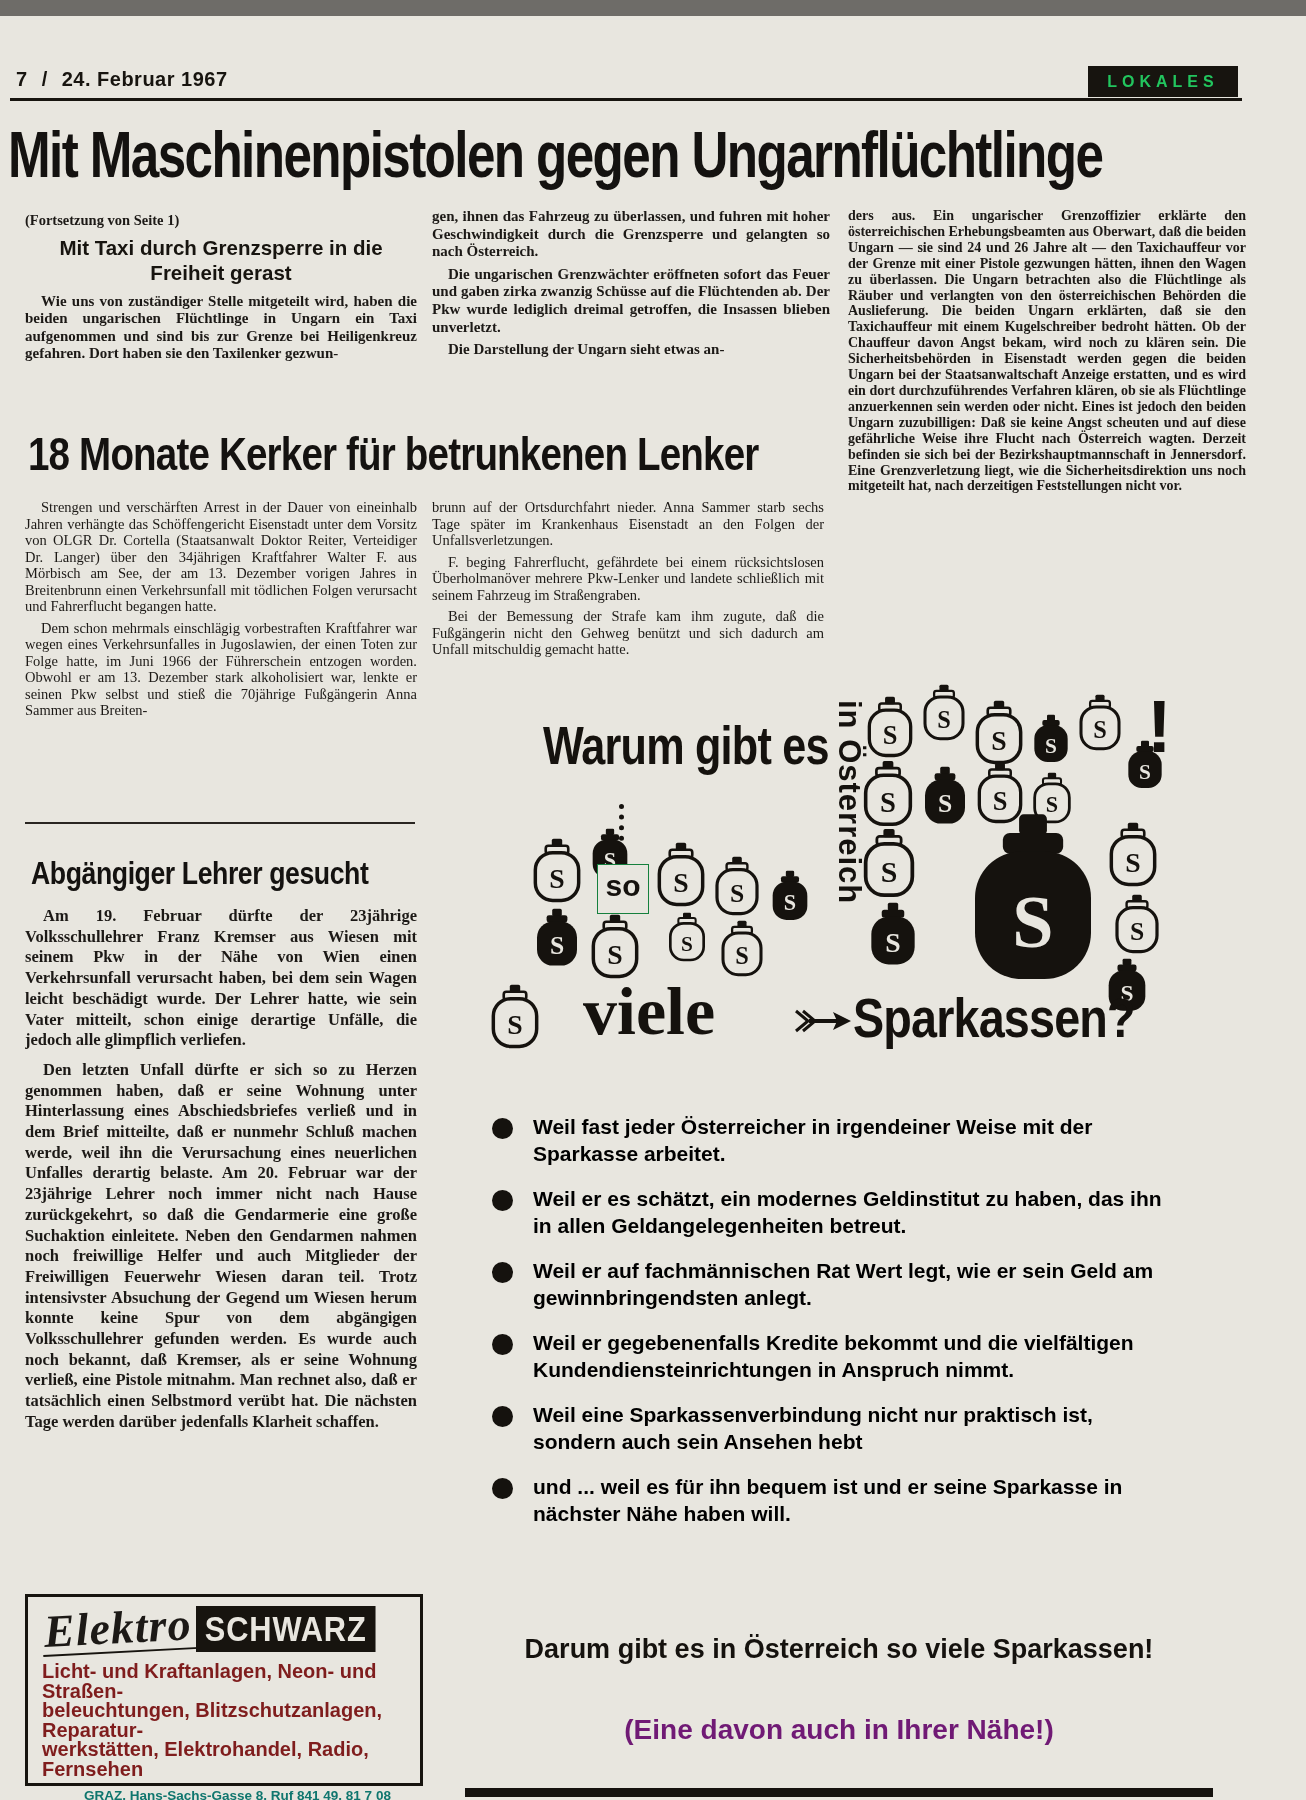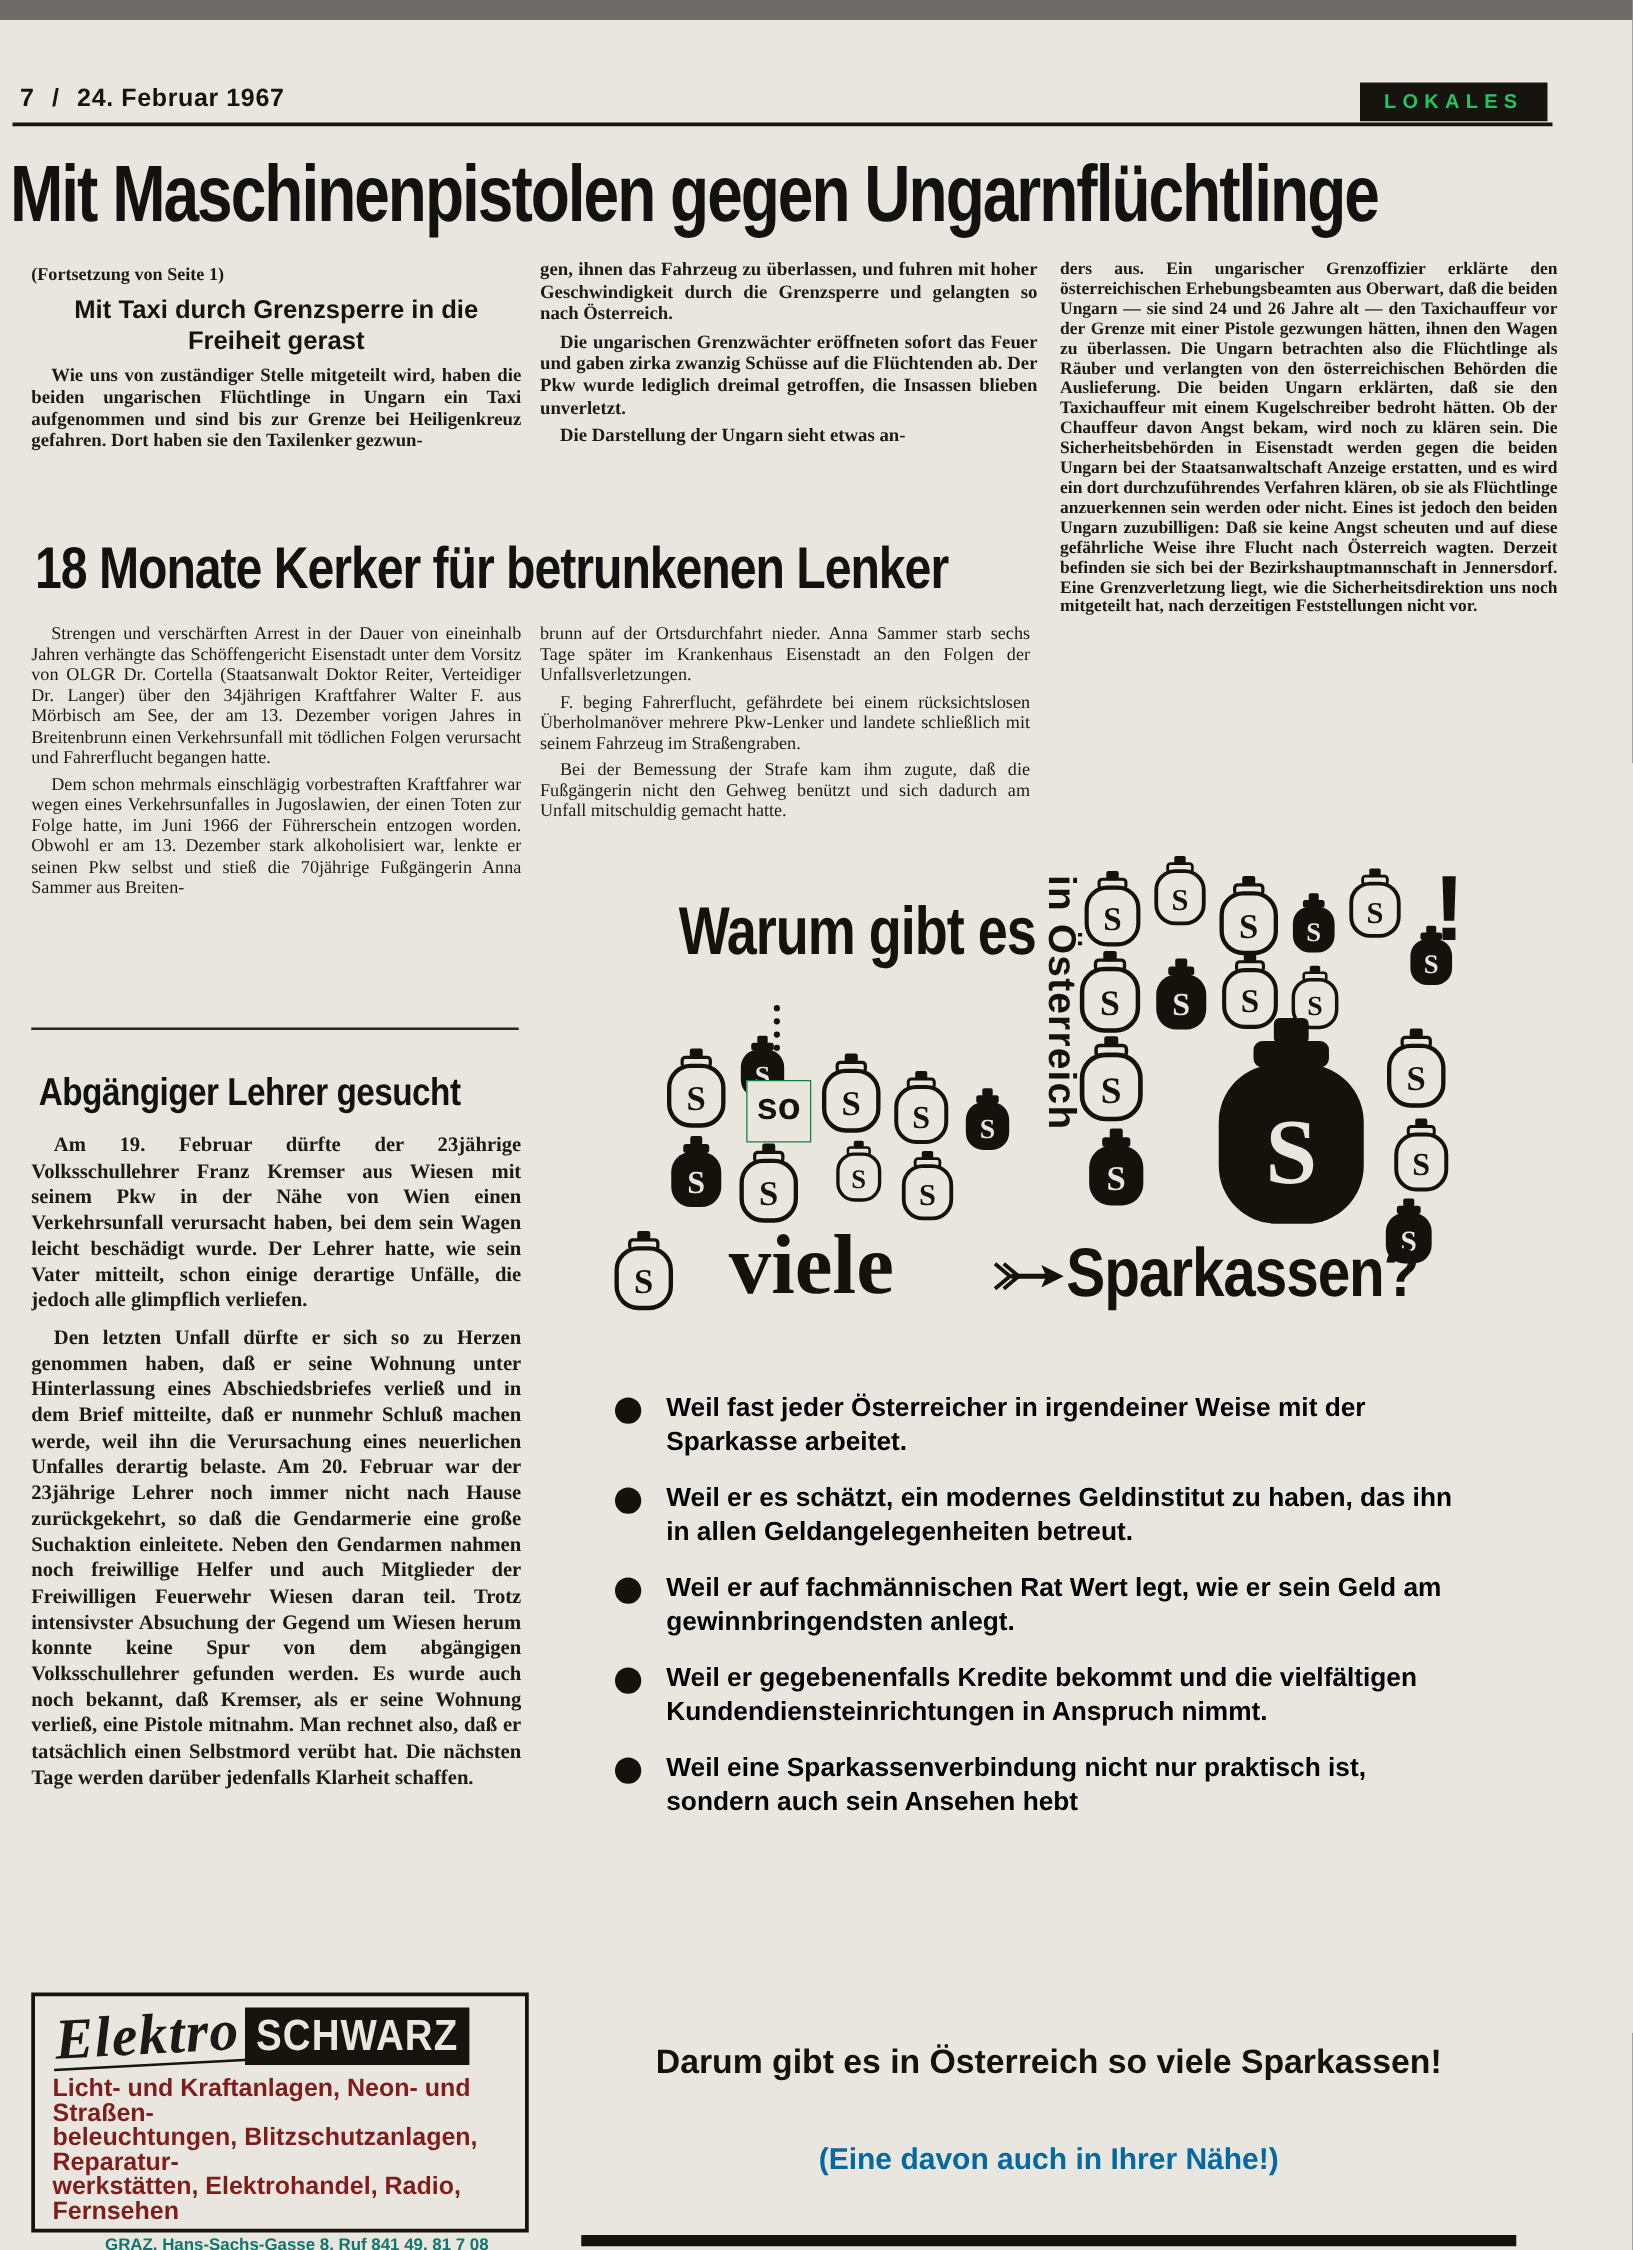--- a/index.html
+++ b/index.html
@@ -111,21 +111,21 @@
   .bullet-text {
     font-family:"Liberation Sans", sans-serif; font-weight:bold;
     font-size:21px; line-height:26.5px; color:#000000; max-width:630px;
   }
   .ad-closing {
     position:absolute; left:465px; top:1618px; width:748px; text-align:center;
     font-family:"Liberation Sans", sans-serif; font-weight:bold; font-size:27px; color:#15120e;
   }
   .ad-closing-note {
     position:absolute; left:465px; top:1698px; width:748px; text-align:center;
-    font-family:"Liberation Sans", sans-serif; font-weight:bold; font-size:24px; color:#0369a1;
+    font-family:"Liberation Sans", sans-serif; font-weight:bold; font-size:28px; color:#701a75;
   }
   .ad-bottom-bar { position:absolute; left:465px; top:1772px; width:748px; height:9px; background:#15120e; }
   
   .elektro-box {
     position:absolute; left:25px; top:1578px; width:398px; height:192px;
     border:3px solid #17140f; padding:8px 12px 8px 14px;
   }
   .brand-row { display:flex; align-items:center; }
   .brand-script {
     font-family:"Liberation Serif", serif; font-style:italic; font-weight:bold;
@@ -273,20 +273,24 @@
       <span class="bullet-text">Weil er auf fachmännischen Rat Wert legt, wie er sein Geld am gewinnbringendsten anlegt.</span>
     </div>
     <div class="bullet-row">
       <span class="bullet-dot"></span>
       <span class="bullet-text">Weil er gegebenenfalls Kredite bekommt und die vielfältigen Kundendiensteinrichtungen in Anspruch nimmt.</span>
     </div>
     <div class="bullet-row">
       <span class="bullet-dot"></span>
       <span class="bullet-text">Weil eine Sparkassenverbindung nicht nur praktisch ist, sondern auch sein Ansehen hebt</span>
     </div>
+    <div class="bullet-row">
+      <span class="bullet-dot"></span>
+      <span class="bullet-text">und ... weil es für ihn bequem ist und er seine Sparkasse in nächster Nähe haben will.</span>
+    </div>
   </div>
 
   <div class="ad-closing">Darum gibt es in Österreich so viele Sparkassen!</div>
   <div class="ad-closing-note">(Eine davon auch in Ihrer Nähe!)</div>
   <div class="ad-bottom-bar"></div>
 
   <div class="elektro-box">
     <div class="brand-row">
       <span class="brand-script">Elektro</span>
       <span class="brand-block">SCHWARZ</span>

